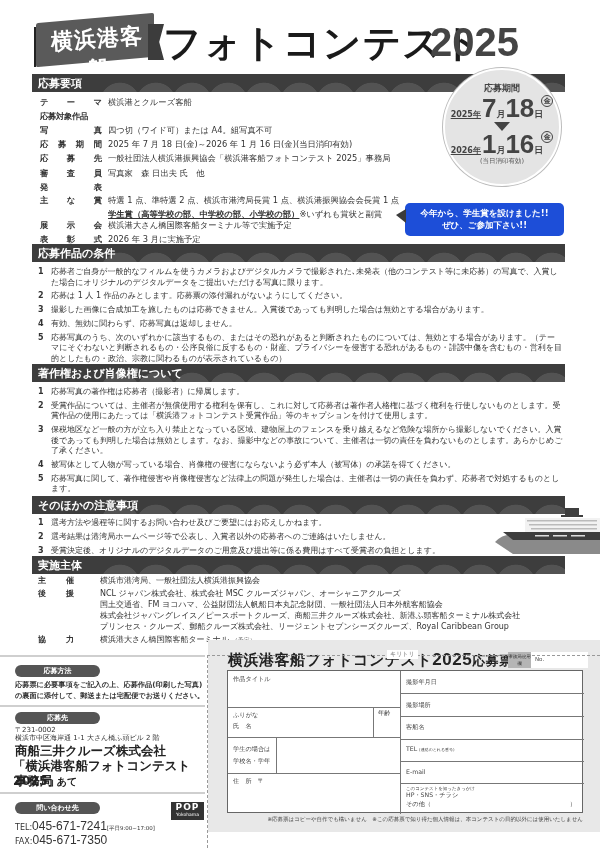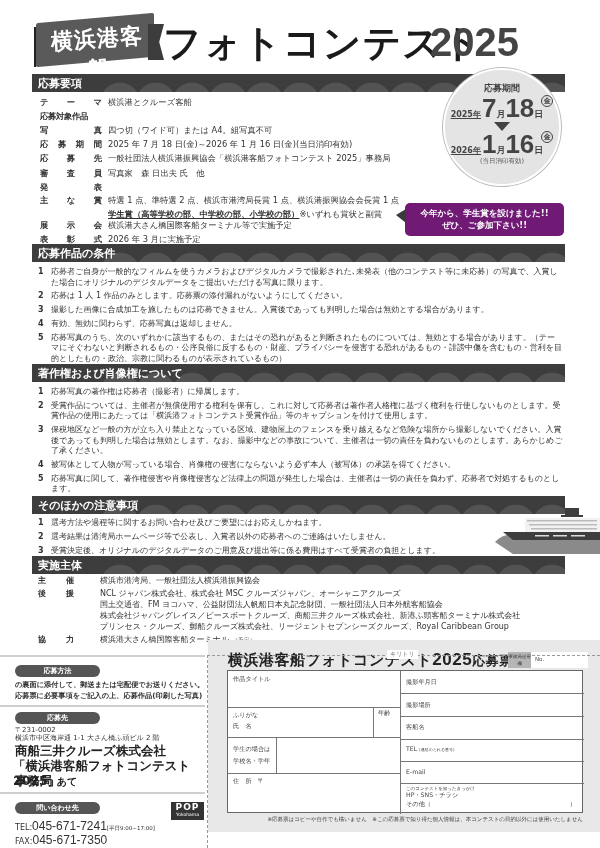--- a/index.html
+++ b/index.html
@@ -41,21 +41,21 @@
   .circle .ptitle { font-size: 9px; font-weight: bold; color: #444; margin-top: 12px; }
   .circle .dline { display: flex; justify-content: center; align-items: baseline; color: #444; font-weight: bold; }
   .circle .yr { font-size: 8px; margin-right: 1px; text-decoration: underline; }
   .circle .big { font-size: 26px; line-height: 26px; font-family: "Liberation Sans", sans-serif; }
   .circle .unit { font-size: 9px; }
   .circle .dow { display: inline-block; width: 12px; height: 12px; border-radius: 50%; border: 1px solid #444;
                  font-size: 7px; line-height: 10px; align-self: flex-start; margin-left: -2px; }
   .circle .arrow { width: 0; height: 0; margin: 1px auto 0; border-left: 8px solid transparent; border-right: 8px solid transparent; border-top: 9px solid #444; }
   .circle .note { font-size: 6.5px; color: #555; }
 
-  .bubble { position: absolute; left: 405px; top: 203px; width: 159px; height: 33px; background: #701a75; border-radius: 5px;
+  .bubble { position: absolute; left: 405px; top: 203px; width: 159px; height: 33px; background: #1d4ed8; border-radius: 5px;
             color: #fff; font-size: 8.5px; font-weight: bold; text-align: center; padding-top: 4px; line-height: 12px; }
   .bubble::before { content: ""; position: absolute; left: -9px; top: 6px; border-top: 6px solid transparent; border-bottom: 8px solid transparent; border-right: 10px solid #3b3b3b; }
 
   
   .olist { position: absolute; left: 38px; width: 525px; font-size: 8px; color: #333; line-height: 10.5px; }
   .olist .item { display: flex; margin-bottom: 3.3px; }
   .olist .num { width: 13px; font-weight: bold; flex-shrink: 0; }
   .olist .txt { flex: 1; }
 
   
@@ -334,22 +334,22 @@
         <span>力</span>
       </div>
     <div class="v"><span>横浜港大さん橋国際客船ターミナル</span> <span class="small">（予定）</span></div>
   </div>
 </div>
 
 <div class="bottom-left">
   <div class="bl-sep" style="top:0;"></div>
   <div class="pill" style="top:10px;">応募方法</div>
   <div class="bl-text" style="top:24px;">
+    <div>応募票に必要事項をご記入の上、応募作品(印刷した写真)</div>
     <div>の裏面に添付して、郵送または宅配便でお送りください。</div>
-    <div>応募票に必要事項をご記入の上、応募作品(印刷した写真)</div>
   </div>
   <div class="bl-sep" style="top:50px;"></div>
   <div class="pill" style="top:57px;">応募先</div>
   <div class="addr-small" style="top:71px;">〒231-0002</div>
   <div class="addr-small" style="top:79px;">横浜市中区海岸通 1-1 大さん橋ふ頭ビル 2 階</div>
   <div class="addr-big" style="top:88px;">商船三井クルーズ株式会社</div>
   <div class="addr-big" style="top:103px; left:13px;">「横浜港客船フォトコンテスト 2025」</div>
   <div class="addr-big" style="top:118px;"><span>事務局</span> <span class="ate">あて</span></div>
   <div class="bl-sep" style="top:137px;"></div>
 </div>

